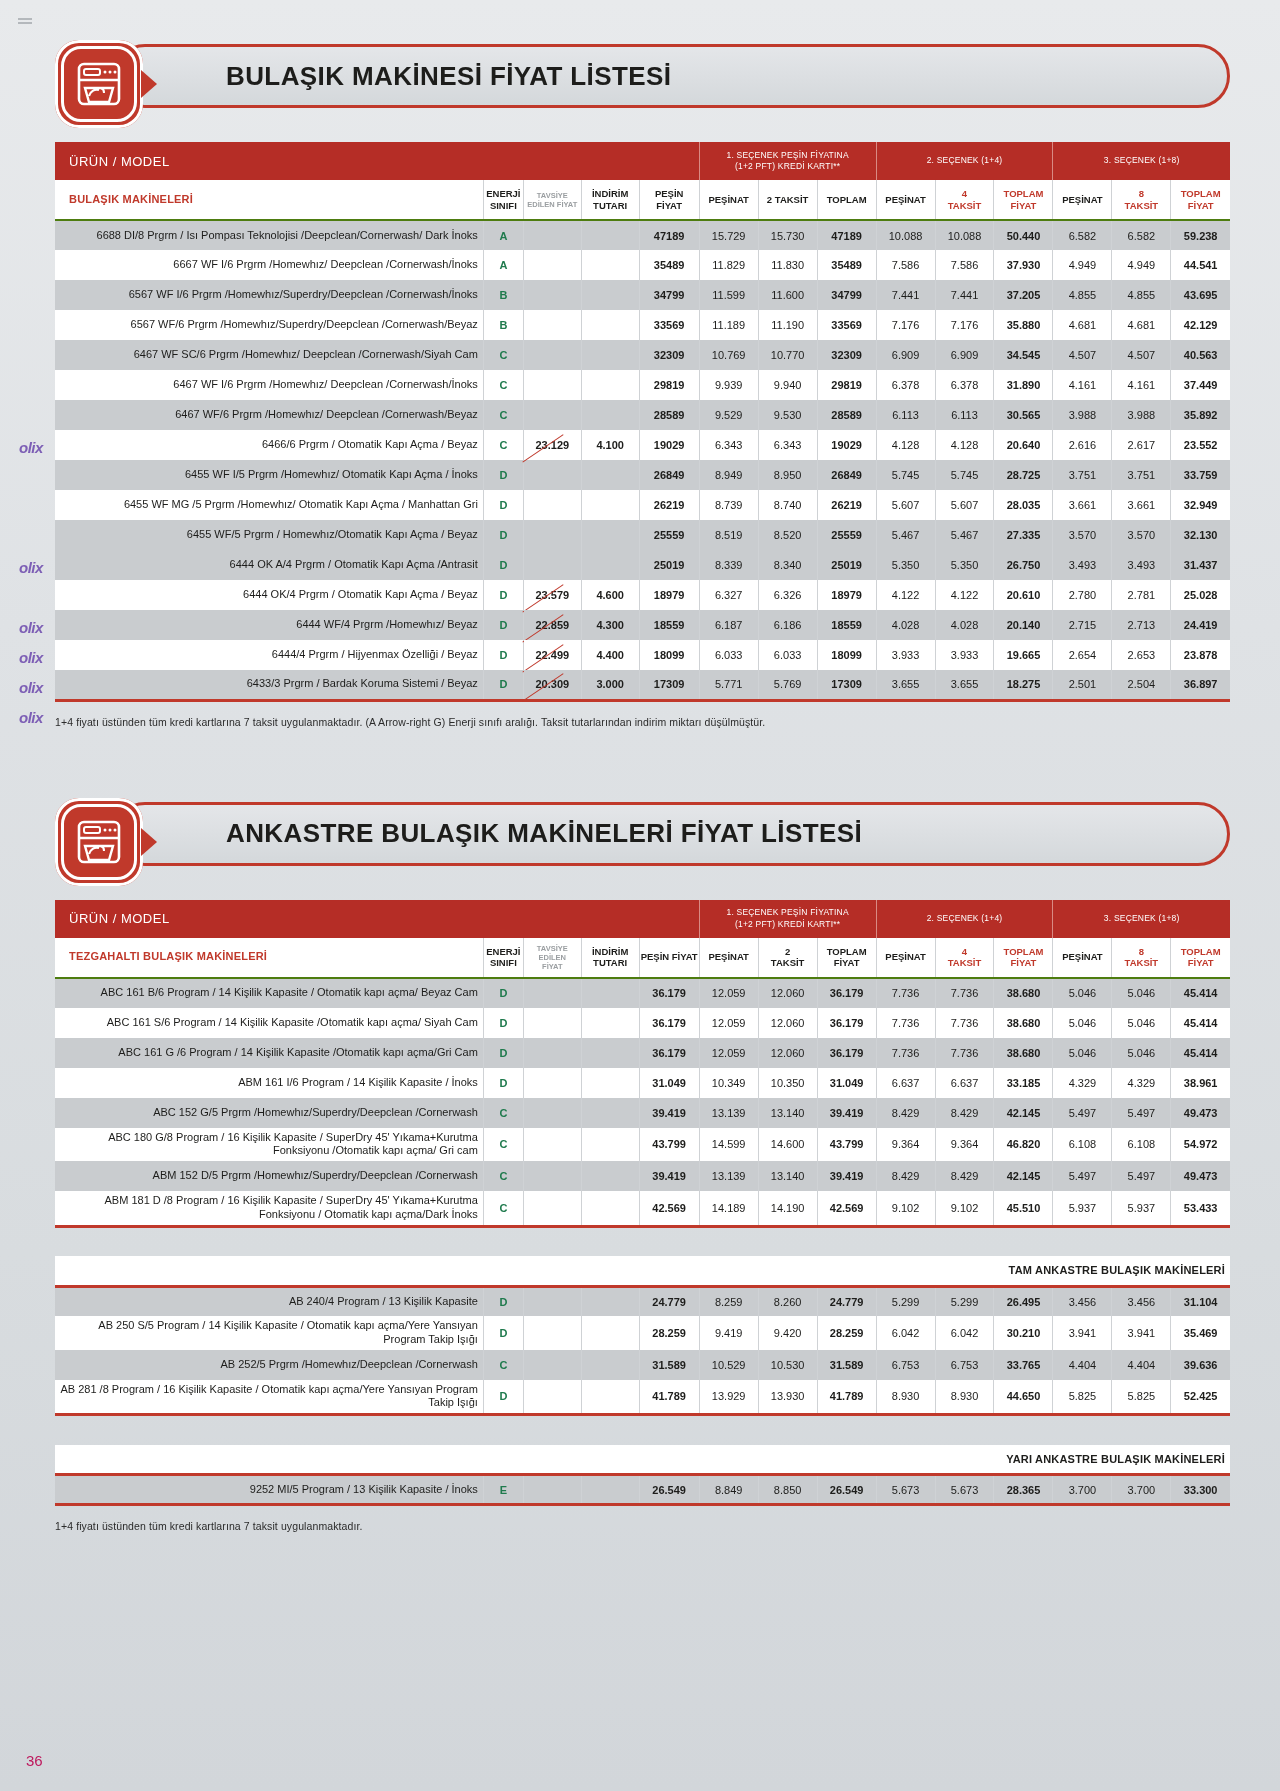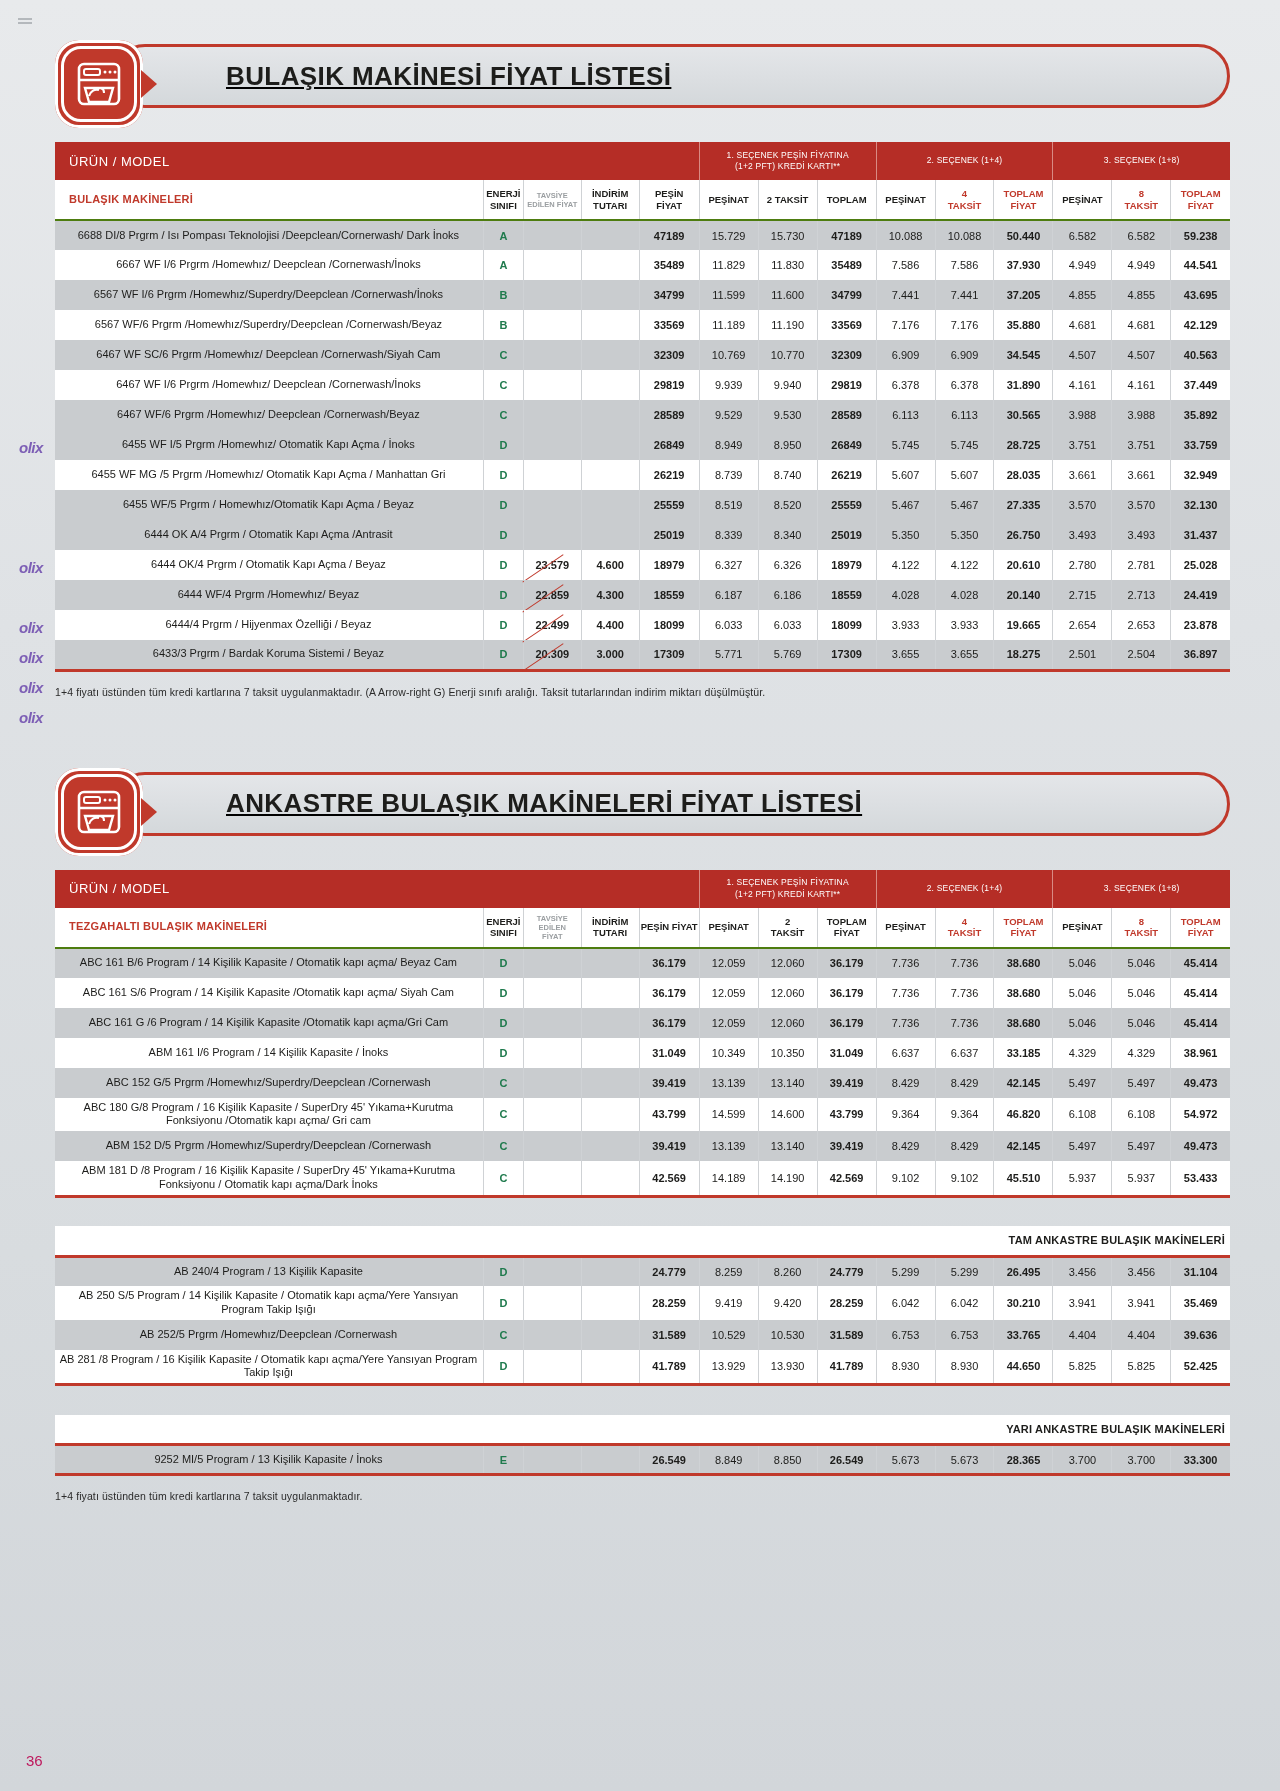--- a/index.html
+++ b/index.html
@@ -38,21 +38,20 @@
   .banner-bar {
     position: absolute;
     left: 58px; right: 0; top: 4px;
     height: 64px;
     border: 3px solid #c0392b;
     border-radius: 34px;
     background: linear-gradient(180deg,#e4e6e9 0%, #dcdfe2 50%, #d4d8db 100%);
     display: flex;
     align-items: center;
     padding-left: 110px;
-    text-decoration: underline;
   }
   .banner-title {
     font-size: 26px;
     font-weight: bold;
     letter-spacing: 0.4px;
     color: #1d1d1b;
     white-space: nowrap;
   }
   .banner-icon {
     position: absolute;
@@ -148,21 +147,21 @@
     vertical-align: middle;
     border-left: 1px solid #cfd2d5;
     padding: 3px 5px;
     font-size: 11px;
     color: #1d1d1b;
   }
   .tbl tbody tr.alt td { background: #c9cccf; }
   .tbl tbody tr td { background: #ffffff; }
   .tbl tbody tr.alt td { background: #c9cccf; }
   .tbl tbody td.name {
-    text-align: center;
+    text-align: right;
     padding-left: 4px;
     border-left: none;
     font-size: 11px;
     line-height: 1.25;
   }
   .tbl tbody td.en {
     text-align: center;
     font-weight: bold;
     color: #1f7a4d;
     font-size: 11px;
@@ -414,20 +413,36 @@
             <td class="num b">28589</td>
             <td class="num">9.529</td>
             <td class="num">9.530</td>
             <td class="num b">28589</td>
             <td class="num">6.113</td>
             <td class="num">6.113</td>
             <td class="num b">30.565</td>
             <td class="num">3.988</td>
             <td class="num">3.988</td>
             <td class="num b">35.892</td>
+          </tr>
+          <tr>
+            <td class="name">6466/6 Prgrm / Otomatik Kapı Açma / Beyaz</td>
+            <td class="en">C</td>
+            <td class="num strike">23.129</td>
+            <td class="num b">4.100</td>
+            <td class="num b">19029</td>
+            <td class="num">6.343</td>
+            <td class="num">6.343</td>
+            <td class="num b">19029</td>
+            <td class="num">4.128</td>
+            <td class="num">4.128</td>
+            <td class="num b">20.640</td>
+            <td class="num">2.616</td>
+            <td class="num">2.617</td>
+            <td class="num b">23.552</td>
           </tr>
           <tr class="alt">
             <td class="name">6455 WF I/5 Prgrm /Homewhız/ Otomatik Kapı Açma / İnoks</td>
             <td class="en">D</td>
             <td class="num"></td>
             <td class="num b"></td>
             <td class="num b">26849</td>
             <td class="num">8.949</td>
             <td class="num">8.950</td>
             <td class="num b">26849</td>

